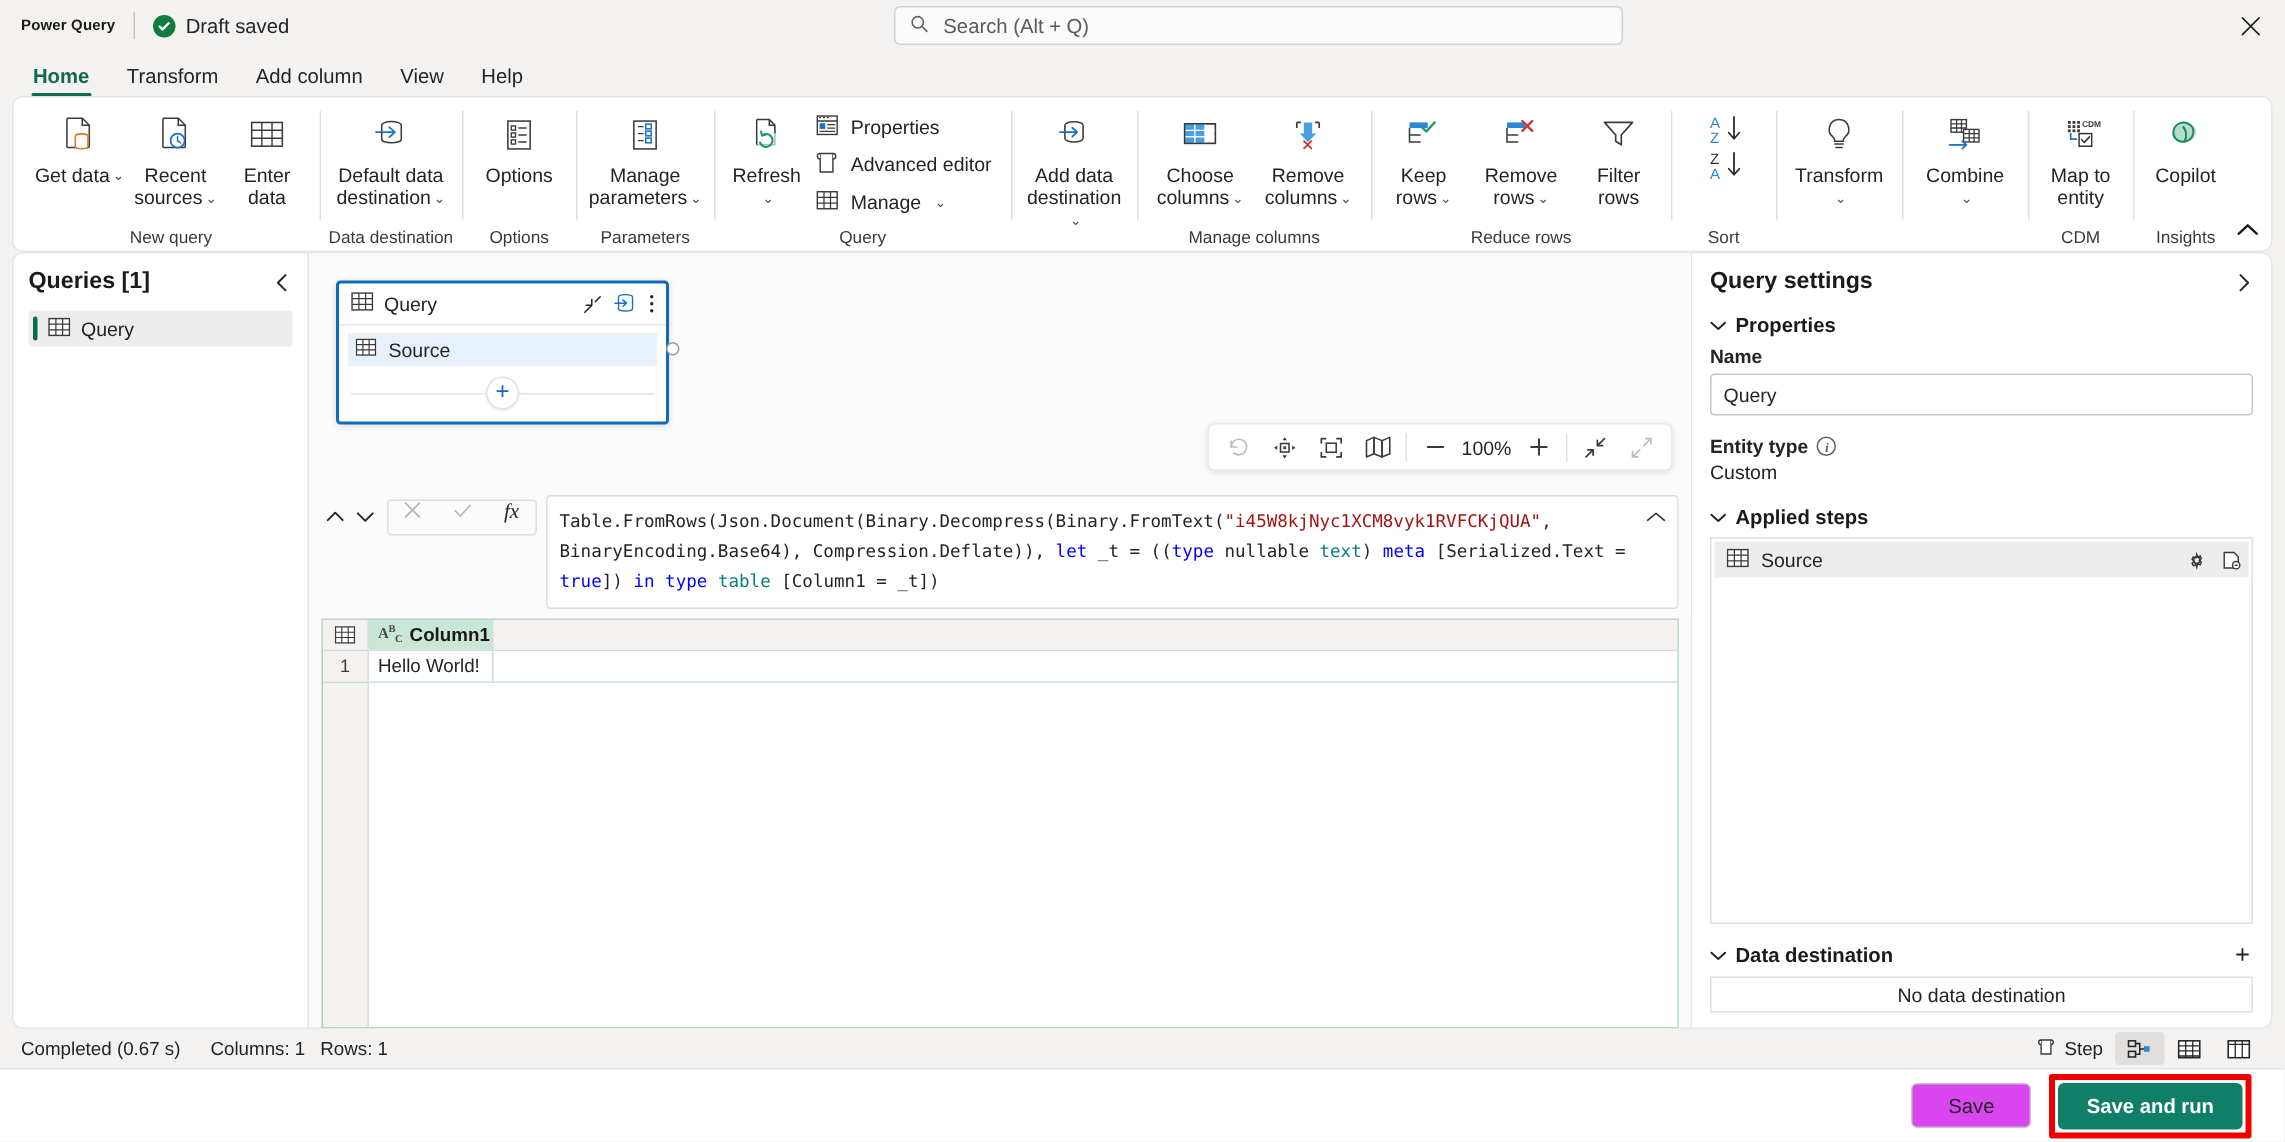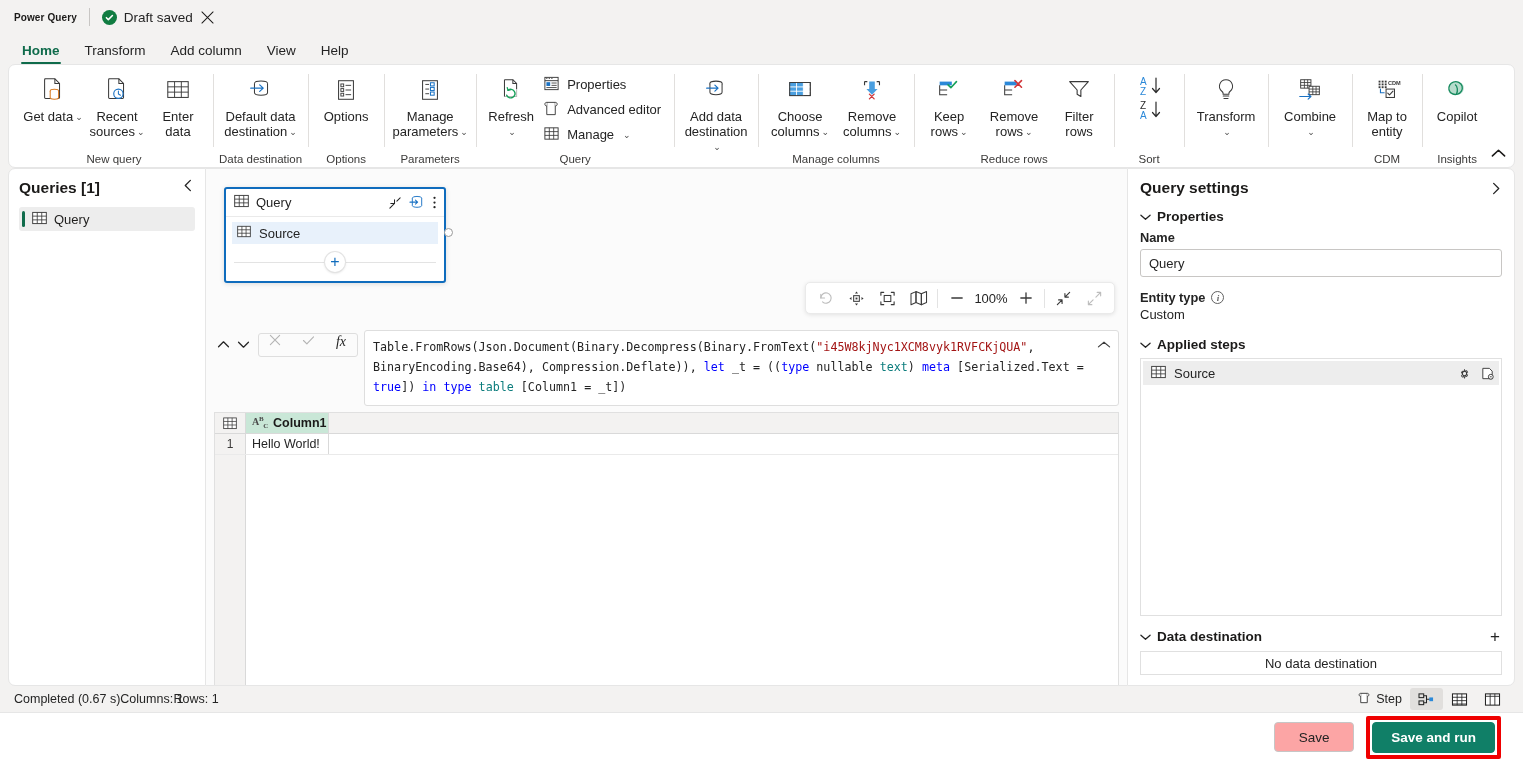--- a/index.html
+++ b/index.html
@@ -124,21 +124,21 @@
 
   
   .queries {
     width: 198px;
     background: #ffffff;
     border: 1px solid #e6e6e6;
     border-radius: 7px 0 0 7px;
     padding: 10px 10px 0 10px;
     display: flex; flex-direction: column;
   }
-  .queries-head { display: flex; justify-content: space-between; margin-bottom: 10px; }
+  .queries-head { display: flex; align-items: center; justify-content: space-between; margin-bottom: 10px; }
   .queries-title { font-size: 15.5px; font-weight: 700; color: #1b1a19; }
   .collapse-ic { cursor: pointer; color: #242424; display:flex; }
   .qitem {
     display: flex; align-items: center; gap: 7px;
     height: 24px; padding: 0 6px 0 0; border-radius: 3px;
     background: #ededed; cursor: pointer; font-size: 13px; position: relative;
   }
   .qitem .sel-bar { width: 3px; height: 16px; background: #0f6b4b; border-radius: 2px; margin-left: 3px; }
 
   
@@ -339,41 +339,41 @@
     font-size: 13px; color: #242424; margin-bottom: 10px;
   }
 
   
   .statusbar {
     height: 26px; flex: 0 0 26px;
     display: flex; align-items: center;
     padding: 0 14px 0 14px;
     background: #f3f2f1;
     font-size: 12.5px; color: #242424;
-    gap: 0;
+    gap: 20px;
   }
   .sb-right { margin-left: auto; display: flex; align-items: center; gap: 0; }
   .sb-btn {
     display: flex; align-items: center; gap: 5px;
     height: 22px; padding: 0 8px; border-radius: 3px; cursor: pointer;
     font-size: 12.5px; color: #242424;
   }
   .sb-btn.active { background: #e1dfdd; }
 
   
   .footer {
     height: 49px; flex: 0 0 49px;
     background: #ffffff;
     border-top: 1px solid #e6e6e6;
     display: flex; align-items: center; justify-content: flex-end;
     padding: 0 22px 0 0; gap: 12px;
   }
   .btn-secondary {
     height: 30px; min-width: 80px; padding: 0 16px;
-    background: #fca5a5; border: 1px solid #c6c6c6; border-radius: 4px;
+    background: #d946ef; border: 1px solid #c6c6c6; border-radius: 4px;
     font-family: inherit; font-size: 13.5px; color: #242424; cursor: pointer;
   }
   .highlight-wrap {
     border: 4px solid #ef0000; border-radius: 2px; padding: 2px;
     display: inline-flex;
   }
   .btn-primary {
     height: 31px; padding: 0 18px;
     background: #107f67; border: 1px solid #107f67; border-radius: 4px;
     font-family: inherit; font-size: 13.5px; font-weight: 700; color: #ffffff; cursor: pointer;
@@ -387,20 +387,31 @@
   <div class="titlebar">
     <span class="app-title">Power Query</span>
     <span class="title-sep"></span>
     <span class="draft">
       <span class="check-circle">
         <svg width="11" height="11" viewBox="0 0 12 12">
             <path d="M2.6 6.2l2.1 2.1 4.5-4.5" stroke="#fff" stroke-width="1.7" fill="none" stroke-linecap="round" stroke-linejoin="round"></path>
           </svg>
       </span>
       <span>Draft saved</span>
+    </span>
+    <span class="searchwrap">
+      <span class="searchbox">
+        <span>
+          <svg width="14" height="14" viewBox="0 0 16 16">
+              <circle cx="6.7" cy="6.7" r="4.3" stroke="#616161" stroke-width="1.2" fill="none"></circle>
+              <line x1="9.9" y1="9.9" x2="13.6" y2="13.6" stroke="#616161" stroke-width="1.2" stroke-linecap="round"></line>
+            </svg>
+        </span>
+        <input type="text" placeholder="Search (Alt + Q)" style="">
+      </span>
     </span>
     <span class="closebtn">
       <svg width="13" height="13" viewBox="0 0 14 14">
           <path d="M1 1l12 12M13 1L1 13" stroke="#1b1a19" stroke-width="1.1" stroke-linecap="round"></path>
         </svg>
     </span>
   </div>
 
   <div class="ribbontabs">
     <div class="rtab active">Home</div>

